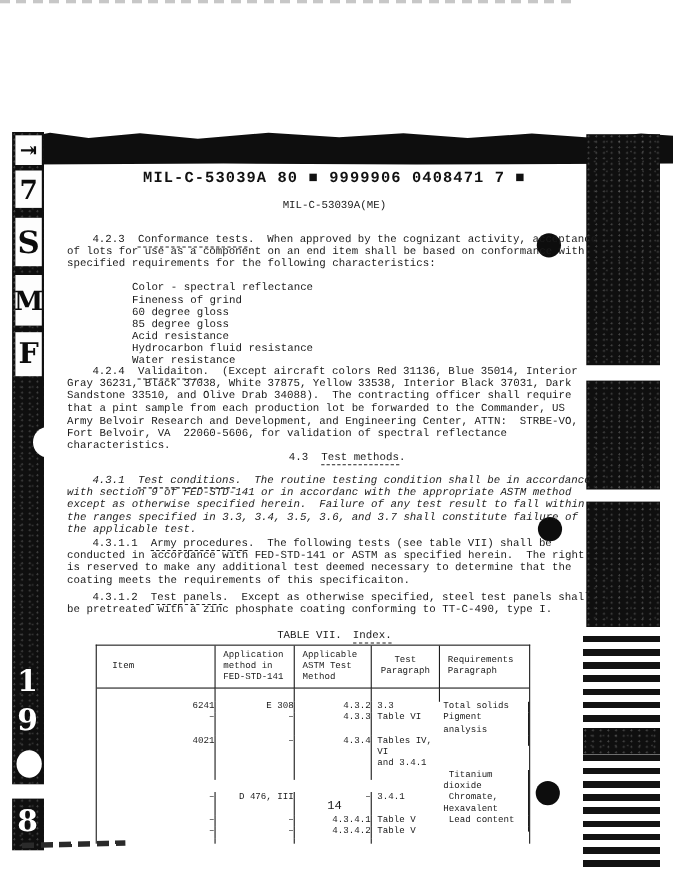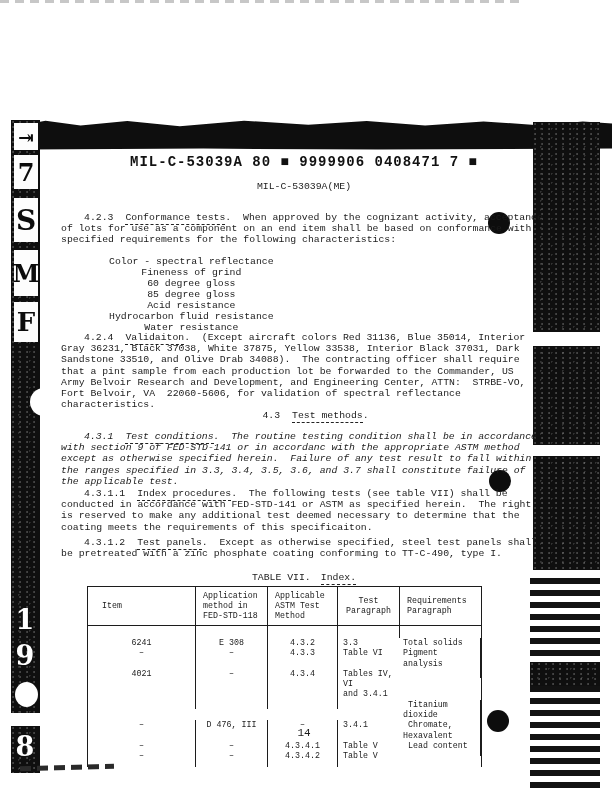--- a/index.html
+++ b/index.html
@@ -64,41 +64,41 @@
   .docid{top:181px;font-size:9.8px;}
   .para{
     position:absolute;left:61px;width:486px;margin:0;
     font-size:9.8px;line-height:11.2px;white-space:pre-wrap;text-indent:23px;
   }
   .p1{top:212px;} .p2{top:332px;} .p3{top:410px;text-align:center;}
   .p4{top:431px;font-style:italic;} .p5{top:488px;} .p6{top:537px;}
   .num{margin-right:12px;}
   .u{border-bottom:1px dashed #222;padding-bottom:0.5px;}
   .charlist{
-    position:absolute;left:109px;top:256px;margin:0;
-    font-size:9.8px;line-height:11px;white-space:pre-line;text-align:center;
+    position:absolute;left:120px;top:256px;margin:0;
+    font-size:9.8px;line-height:11px;white-space:pre-line;
   }
   .ttl{top:572px;font-size:9.8px;}
   .ttl .u{margin-left:10px;}
   
   .tblwrap{
     position:absolute;left:87px;top:586px;width:393px;
     border:1.2px solid #1c1c1c;border-bottom:none;
     font-size:8.3px;line-height:10.3px;
   }
   .grid{display:grid;grid-template-columns:108px 72px 70px 62px 81px;}
   .cell{border-right:1.2px solid #1c1c1c;}
   .cell.last{border-right:none;}
   .hd{min-height:38px;border-bottom:1.2px solid #1c1c1c;
       display:flex;align-items:center;white-space:pre-line;}
   .hd.cen{justify-content:center;text-align:center;}
   .hd.lft{padding-left:14px;}
   .hd.lft2{padding-left:7px;}
   .bcell{white-space:pre-wrap;}
-  .bcell.cen{text-align:center;}
+  .bcell.cen{text-align:right;}
   .bcell.lft{padding-left:3px;}
   .bcell.req{padding-left:5px;white-space:pre-wrap;}
   .sp12{height:12px;} .sp9{height:9px;} .sp5{height:5px;}
   .pageno{top:727px;font-size:11px;}
 </style>
 </head>
 <body>
 
 <div class="sheet">
 
@@ -153,36 +153,36 @@
 characteristics.</span></p>
 
   <p class="para p3"><span class="num">4.3</span><span class="u">Test methods</span><span>.</span></p>
 
   <p class="para p4"><span class="num">4.3.1</span><span class="u">Test conditions</span><span>.  The routine testing condition shall be in accordance
 with section 9 of FED-STD-141 or in accordanc with the appropriate ASTM method
 except as otherwise specified herein.  Failure of any test result to fall within
 the ranges specified in 3.3, 3.4, 3.5, 3.6, and 3.7 shall constitute failure of
 the applicable test.</span></p>
 
-  <p class="para p5"><span class="num">4.3.1.1</span><span class="u">Index procedures</span><span>.  The following tests (see table VII) shall be
+  <p class="para p5"><span class="num">4.3.1.1</span><span class="u">Army procedures</span><span>.  The following tests (see table VII) shall be
 conducted in accordance with FED-STD-141 or ASTM as specified herein.  The right
 is reserved to make any additional test deemed necessary to determine that the
 coating meets the requirements of this specificaiton.</span></p>
 
   <p class="para p6"><span class="num">4.3.1.2</span><span class="u">Test panels</span><span>.  Except as otherwise specified, steel test panels shall
 be pretreated with a zinc phosphate coating conforming to TT-C-490, type I.</span></p>
 
   <div class="ctr ttl"><span>TABLE VII.</span><span class="u">Index.</span></div>
 
   <div class="tblwrap">
     <div class="grid">
       <div class="cell hd lft">Item</div>
       <div class="cell hd lft2">Application
 method in
-FED-STD-118</div>
+FED-STD-141</div>
       <div class="cell hd lft2">Applicable
 ASTM Test
 Method</div>
       <div class="cell hd cen">Test
 Paragraph</div>
       <div class="cell hd lft2 last">Requirements
 Paragraph</div>
     </div>
     <div class="grid">
       <div class="cell sp12"></div>

